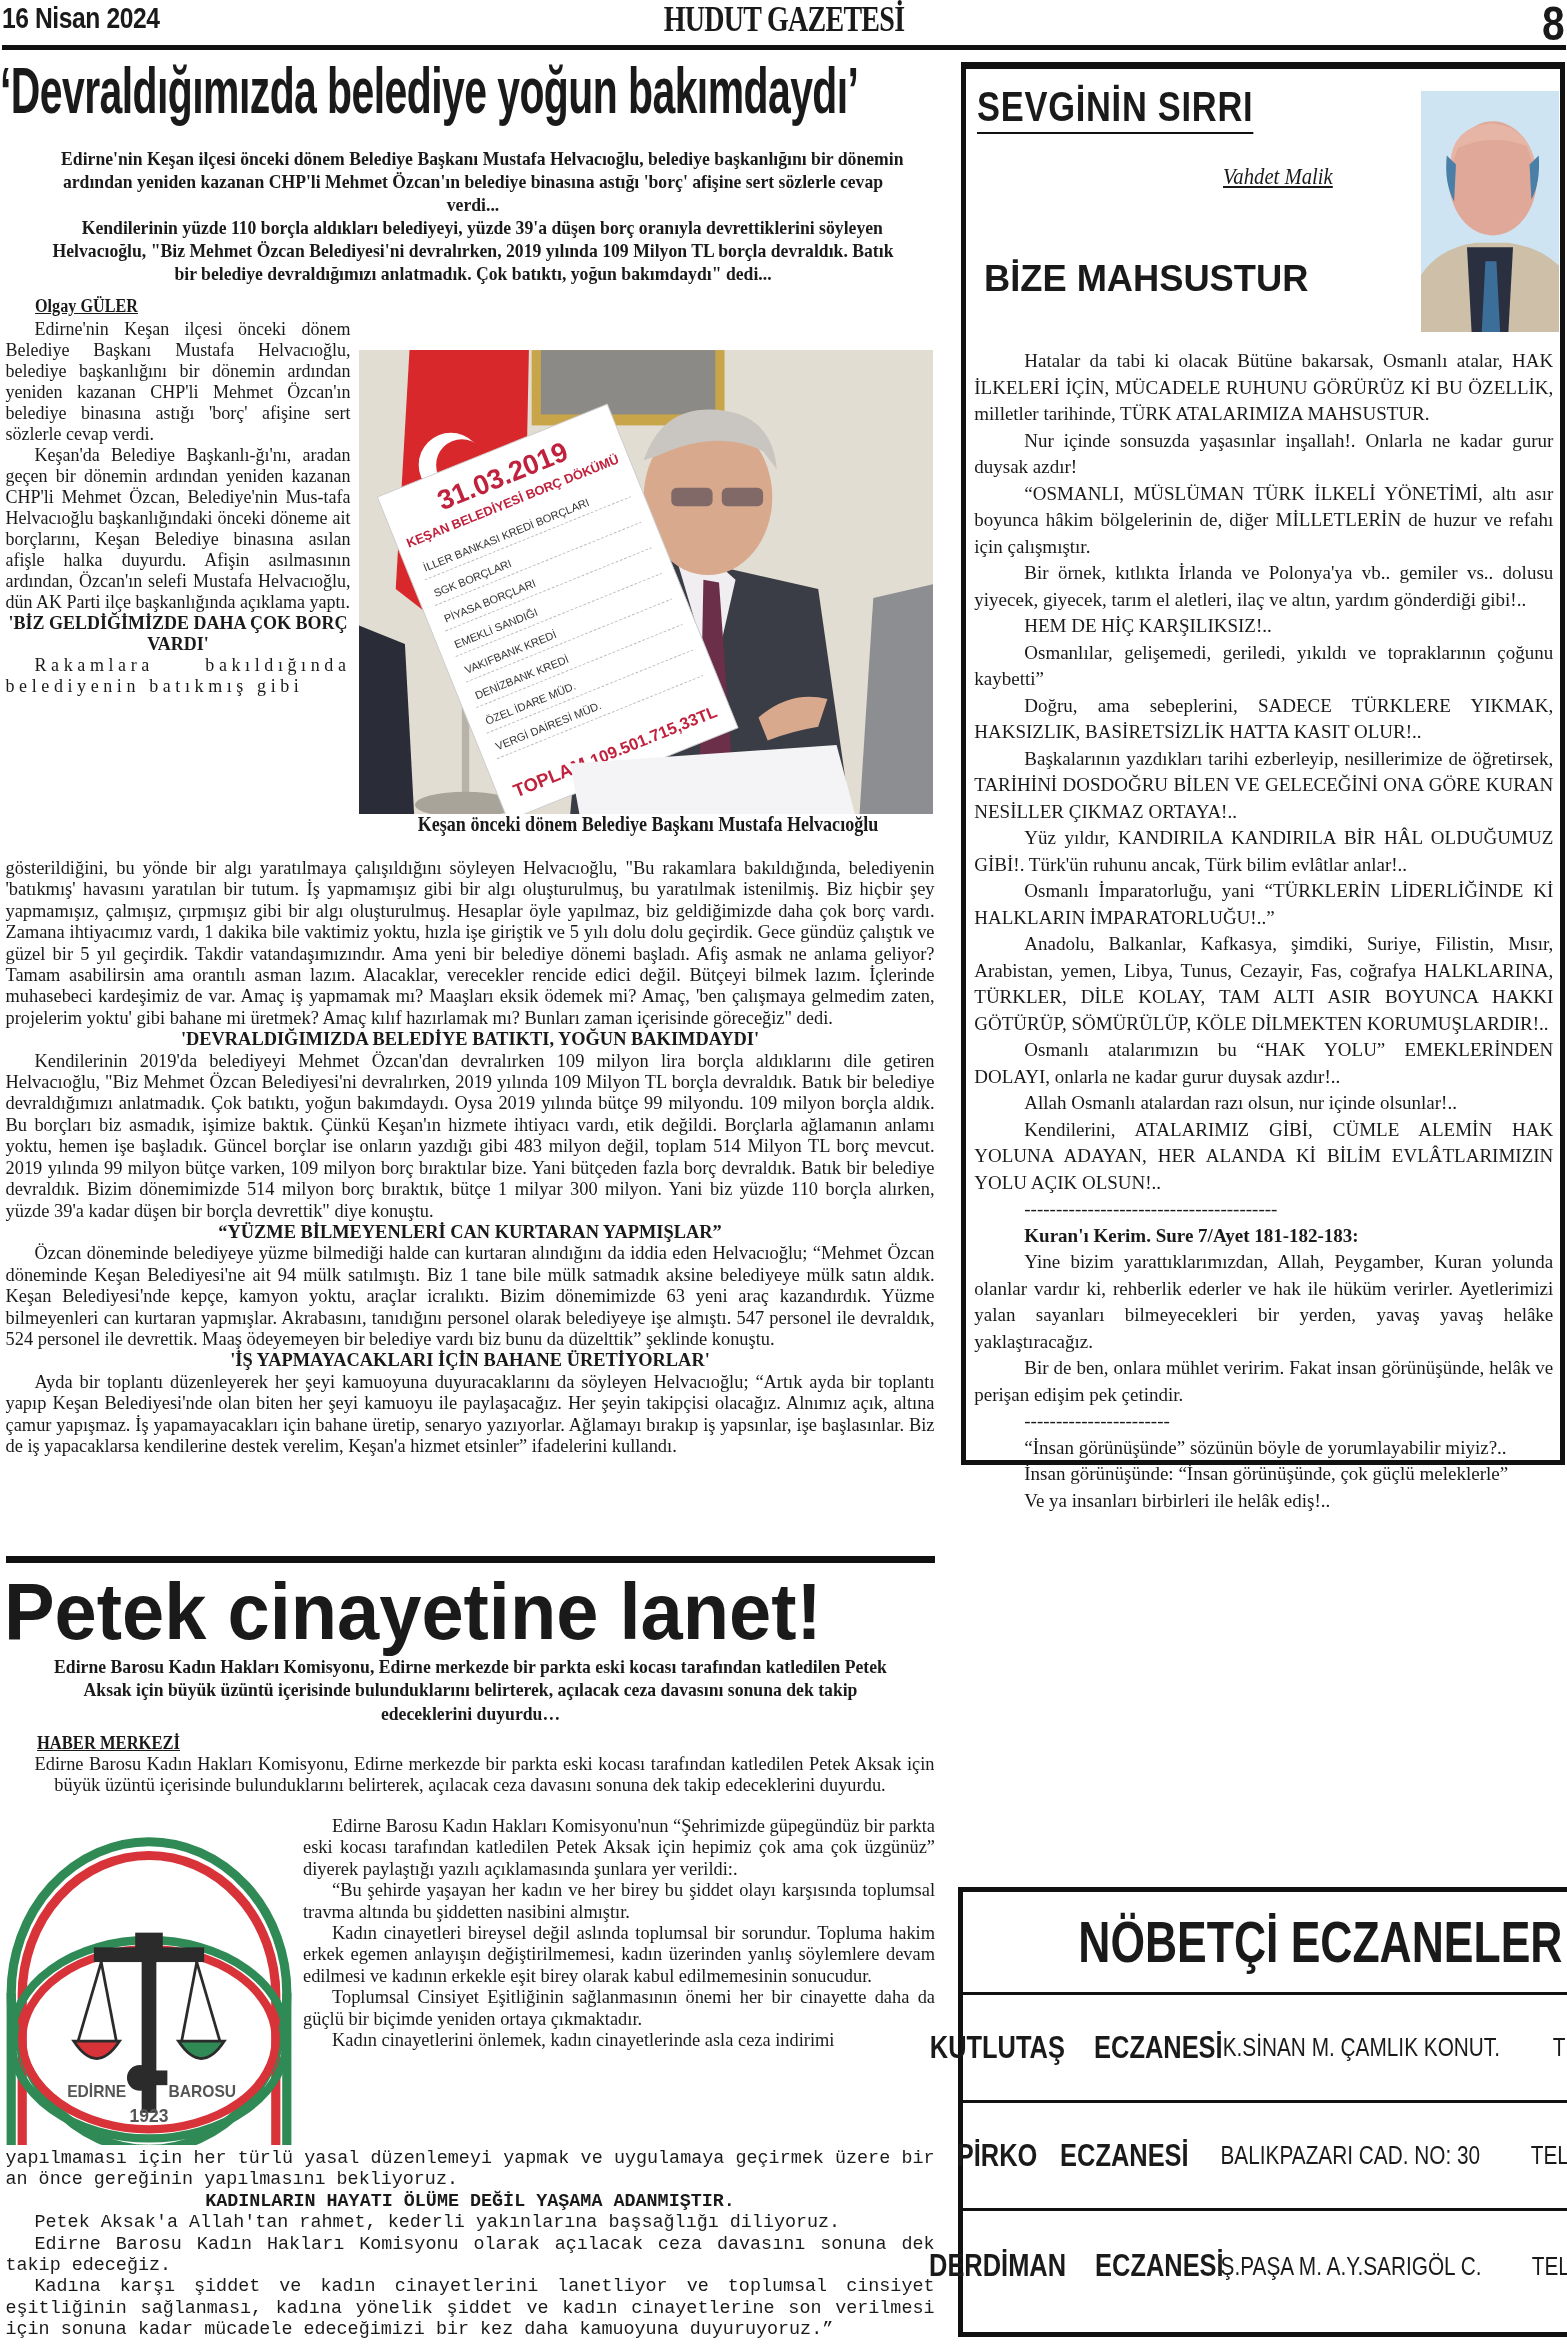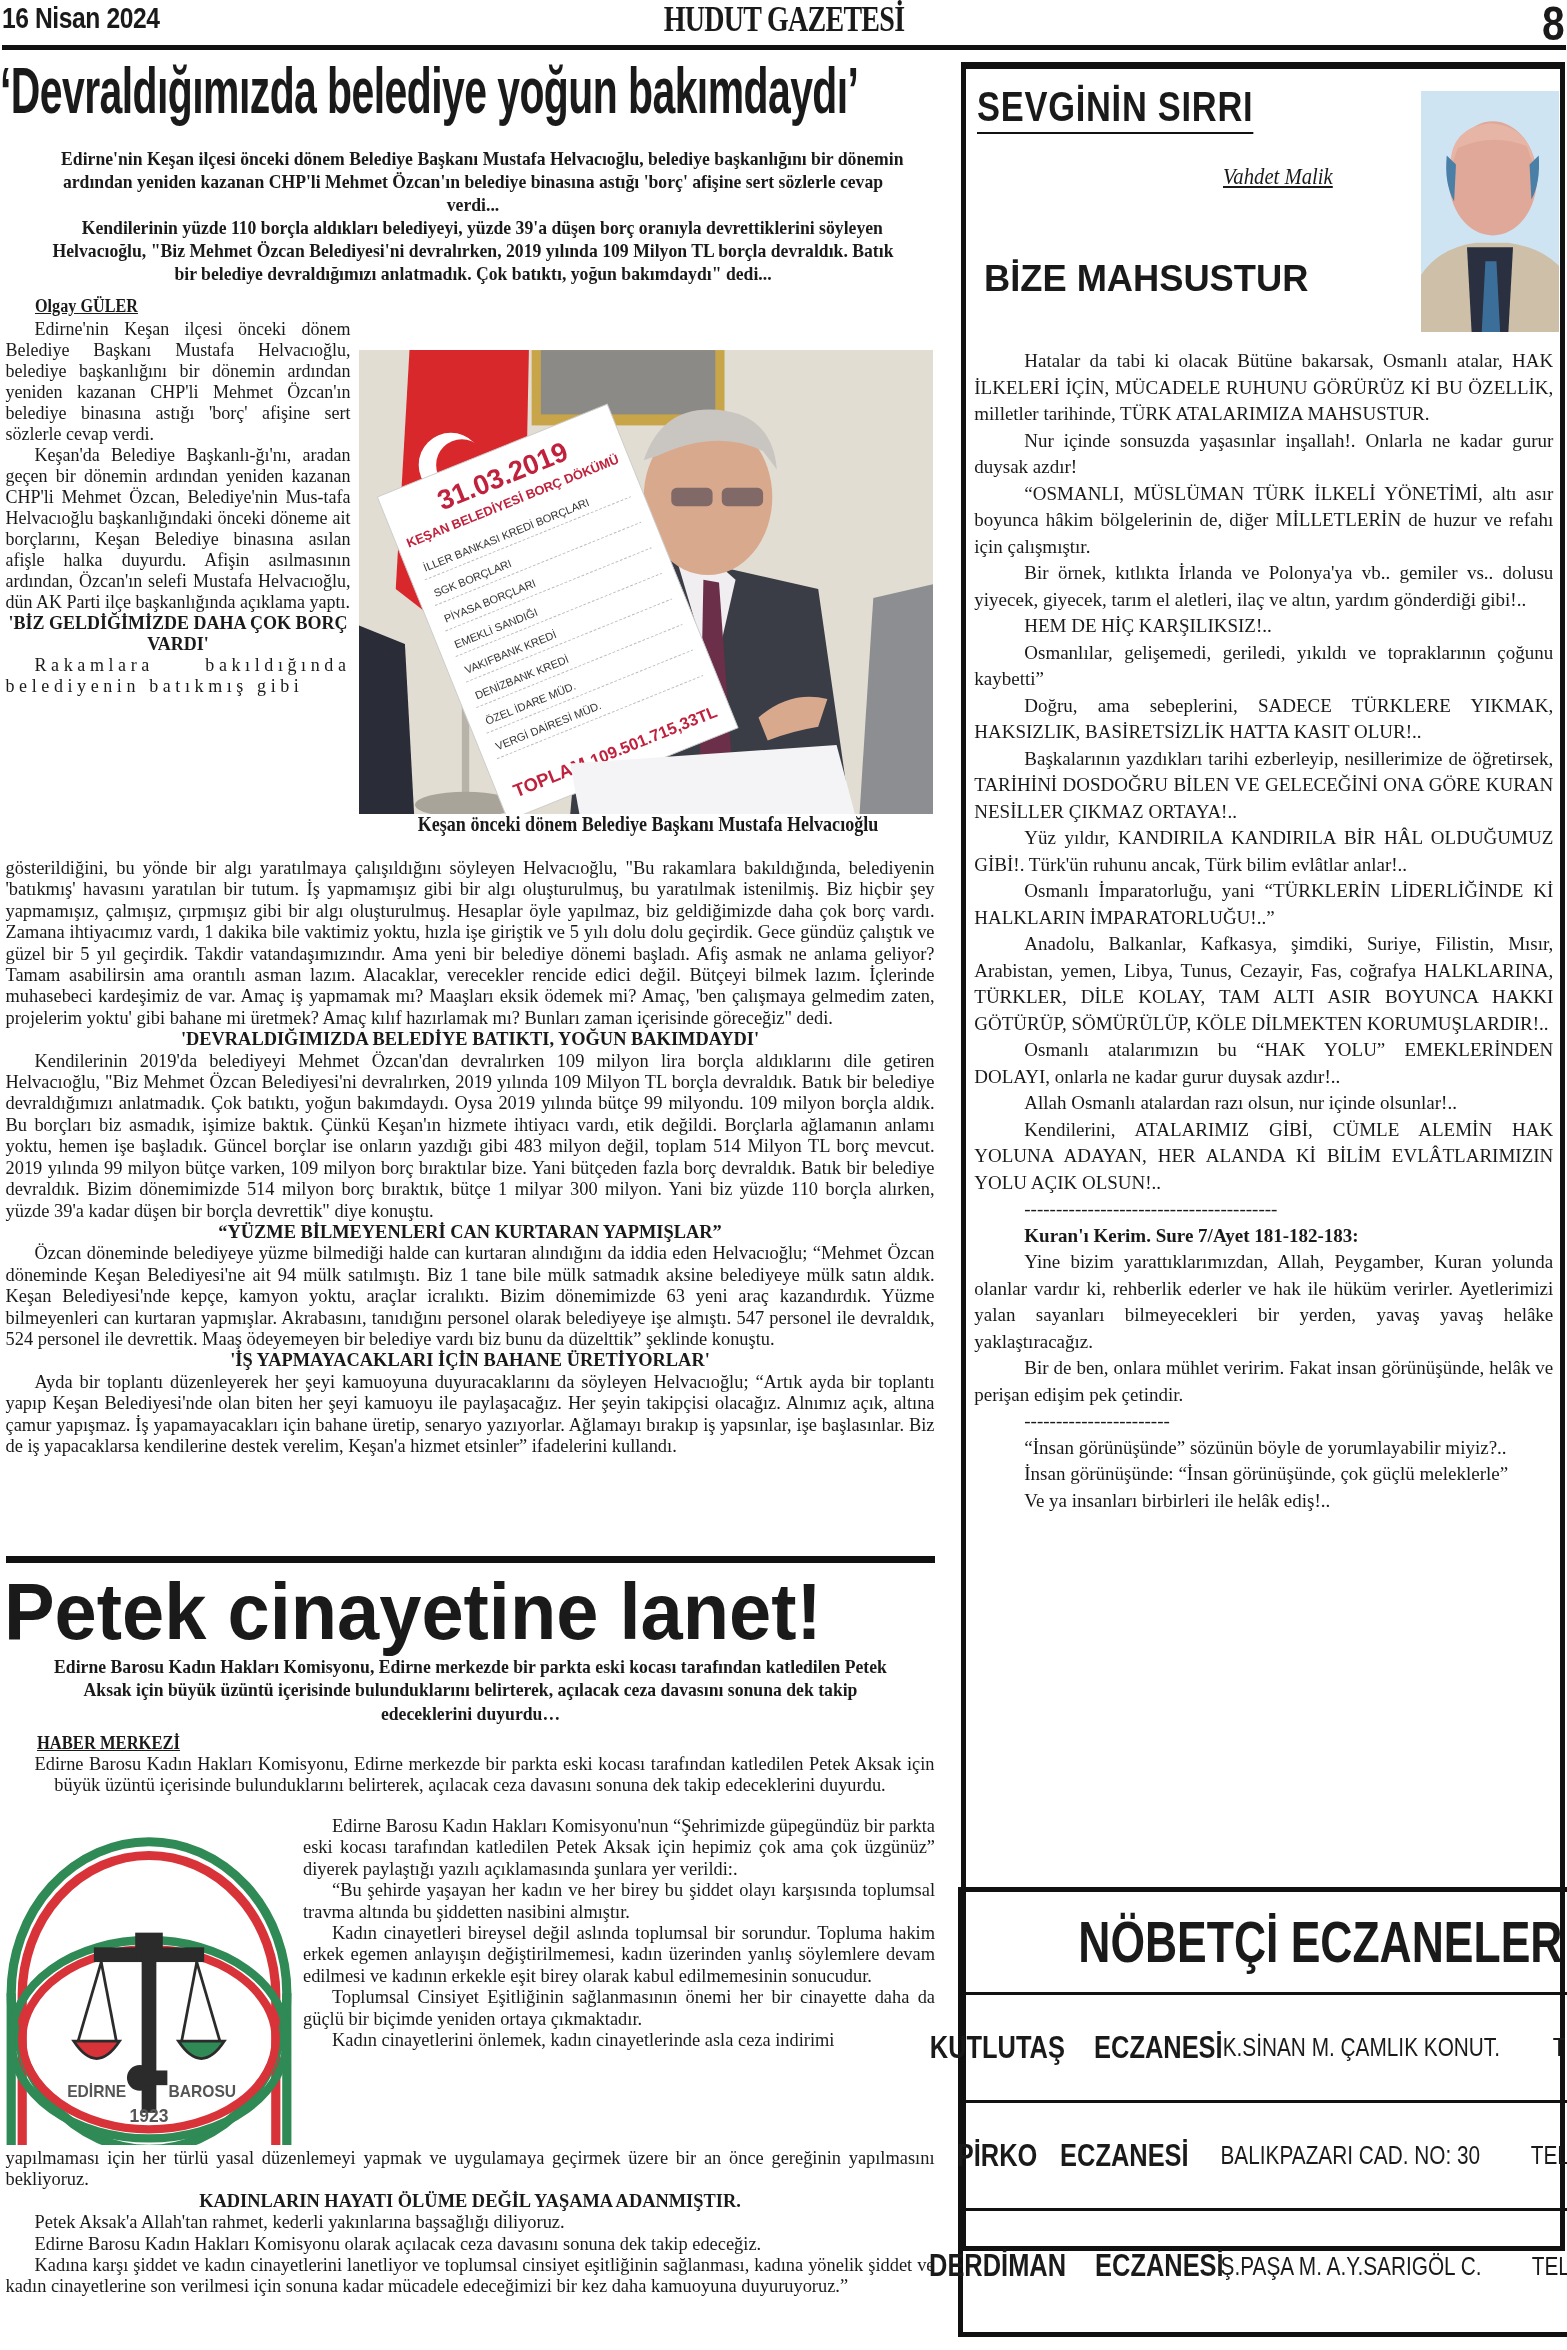--- a/index.html
+++ b/index.html
@@ -33,25 +33,25 @@
 
   .headline2 { position: absolute; left: 3.7px; top: 1572px; width: 932px; font-family: "Liberation Sans", sans-serif; font-weight: bold; font-size: 79px; line-height: 1; white-space: nowrap; transform: scaleX(0.96); transform-origin: left top; }
   .lead2 { position: absolute; left: 18.4px; top: 1655px; width: 905px; text-align: center; font-weight: bold; font-size: 19px; line-height: 23.4px; transform: scaleX(0.93); transform-origin: center top; }
   .byline2 { position: absolute; left: 37px; top: 1733px; font-weight: bold; font-size: 18.4px; text-decoration: underline; transform: scaleX(0.9); transform-origin: left top; }
   .col2-top { position: absolute; left: 5.5px; top: 1754px; width: 929px; font-size: 18.4px; line-height: 21.4px; text-align: justify; }
   .col2-top p { text-indent: 29px; }
   .logo { position: absolute; left: 1.8px; top: 1837px; width: 294px; height: 308px; }
   .col2-right { position: absolute; left: 303px; top: 1816px; width: 632px; font-size: 18.4px; line-height: 21.4px; text-align: justify; }
   .col2-right p { text-indent: 29px; }
   .col2-bottom { position: absolute; left: 5.5px; top: 2148px; width: 929px; font-size: 18.4px; line-height: 21.4px; text-align: justify; }
-  .col2-bottom p { text-indent: 29px; }
+  .col2-bottom p { text-indent: 29px; font-family: Liberation Mono, monospace; }
   .col2-bottom .subhead { text-align: center; font-weight: bold; text-indent: 0; }
 
   
-  .col-box { position: absolute; left: 961px; top: 62px; width: 604px; height: 2189px; border: 5.5px solid #111; border-top-width: 7.3px; }
+  .col-box { position: absolute; left: 961px; top: 62px; width: 604px; height: 1403px; border: 5.5px solid #111; border-top-width: 7.3px; }
   .col-kicker { position: absolute; left: 11px; top: 13px; font-family: "Liberation Sans", sans-serif; font-weight: bold; font-size: 42px; letter-spacing: 0.9px; transform: scaleX(0.82); transform-origin: left top; border-bottom: 2.8px solid #111; padding-bottom: 0; line-height: 50px; }
   .col-author { position: absolute; left: 257px; top: 95px; font-style: italic; font-size: 23px; text-decoration: underline; transform: scaleX(0.9); transform-origin: left top; }
   .col-photo { position: absolute; left: 455px; top: 22px; width: 138px; height: 241px; background: #cfe4f2; overflow: hidden; }
   .col-title { position: absolute; left: 18.4px; top: 189px; font-family: "Liberation Sans", sans-serif; font-weight: bold; font-size: 37px; transform: scaleX(0.98); transform-origin: left top; }
   .col-body { position: absolute; left: 8.3px; top: 279px; width: 579px; font-size: 19px; line-height: 26.5px; text-align: justify; }
   .col-body p { text-indent: 50px; }
   .col-body .dash { text-indent: 50px; letter-spacing: 0; white-space: nowrap; overflow: hidden; }
   .col-body .bold { font-weight: bold; }
 
   

